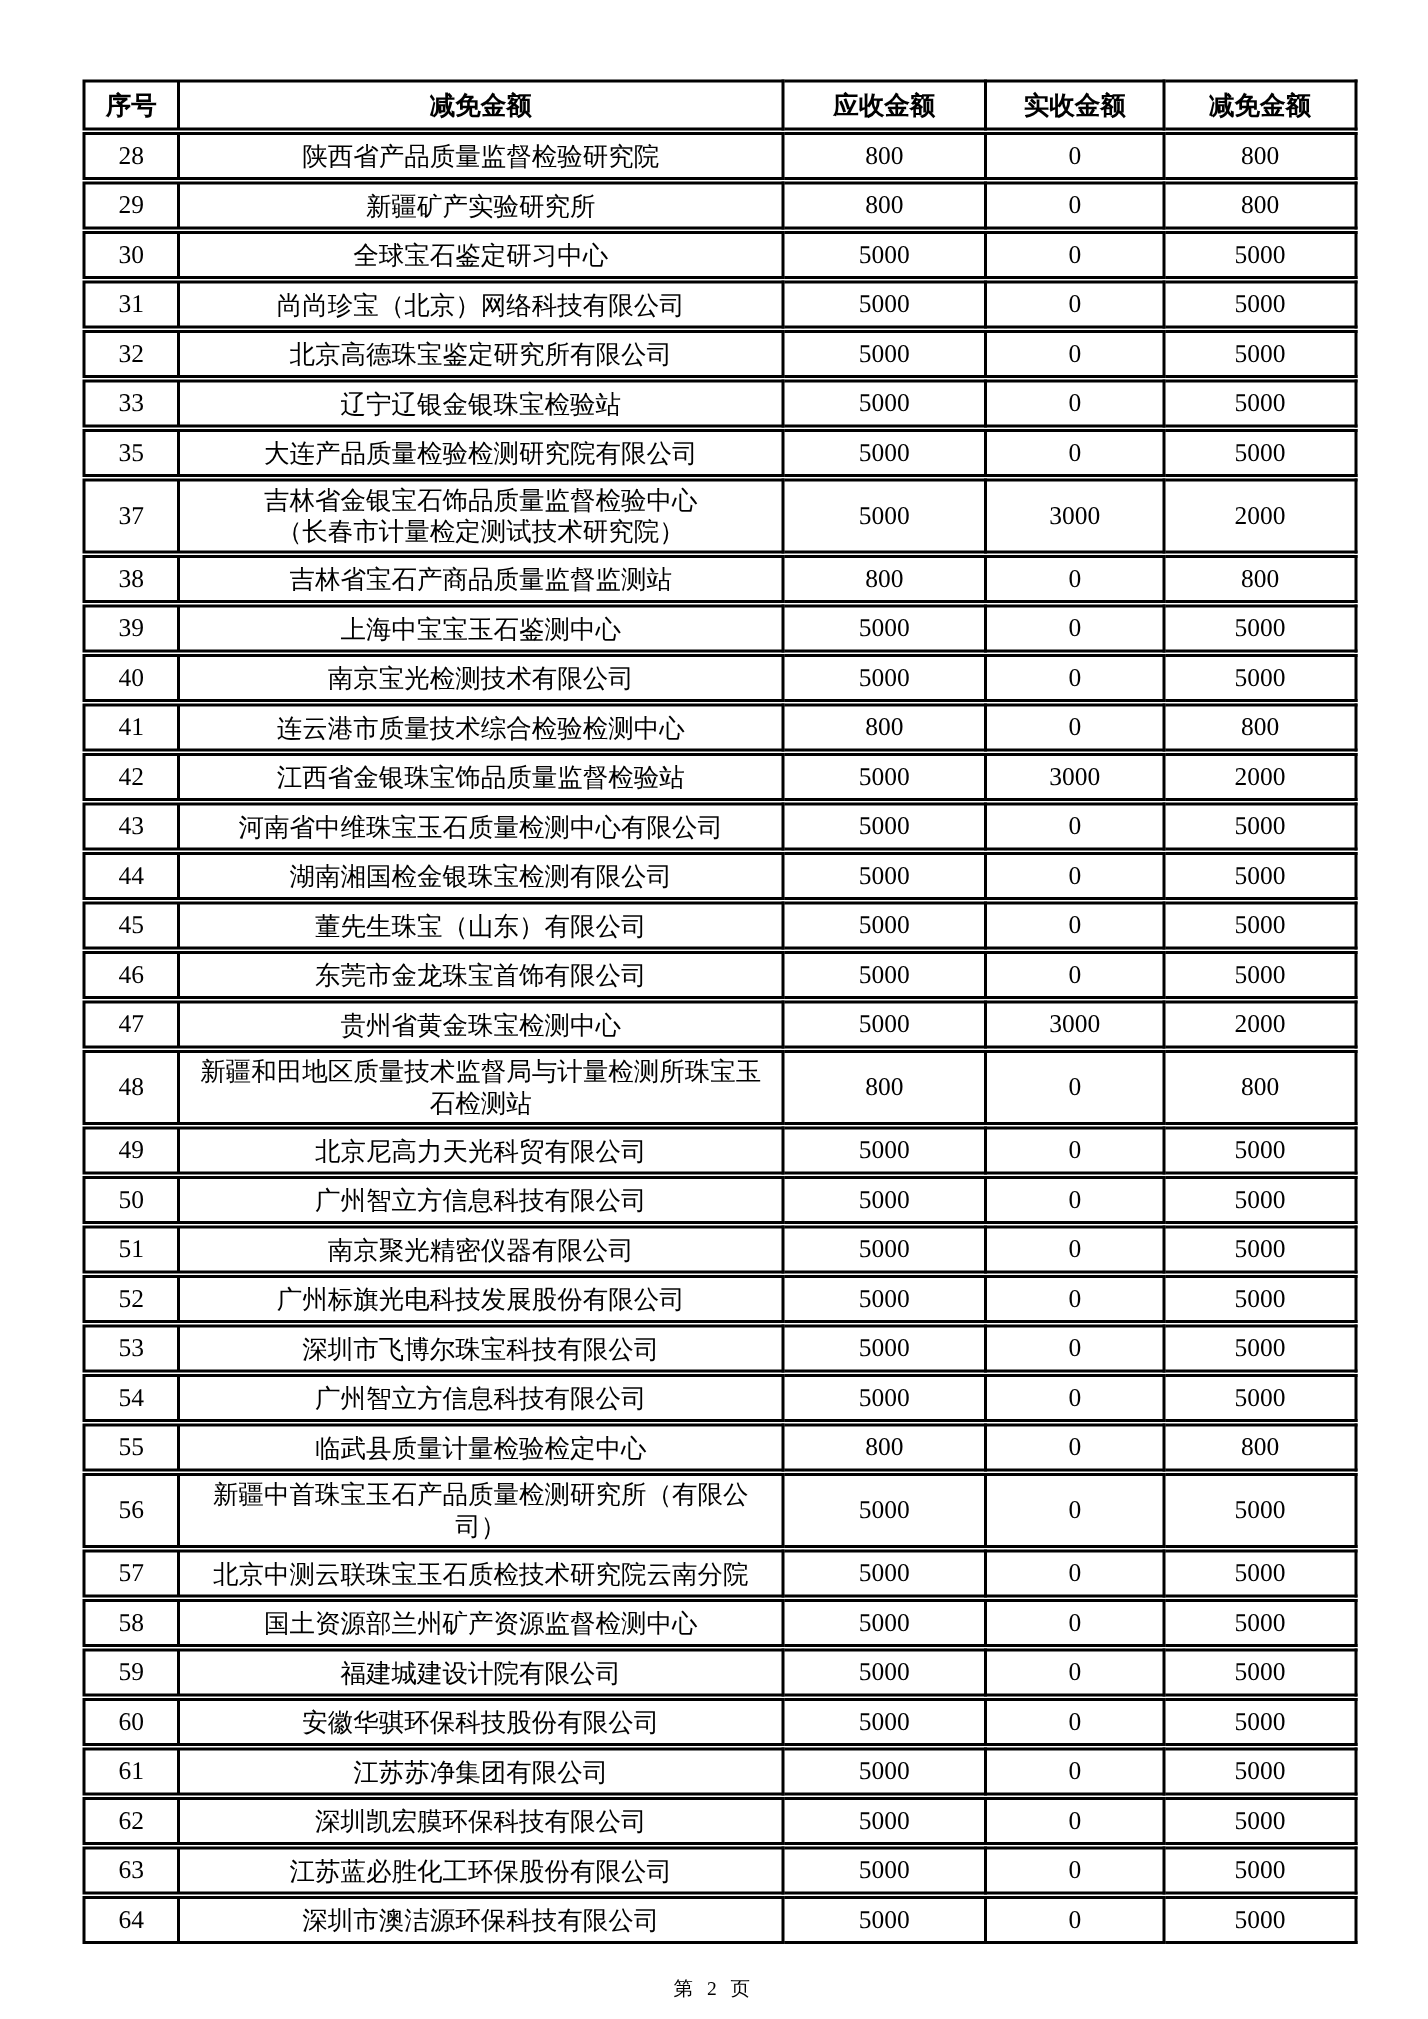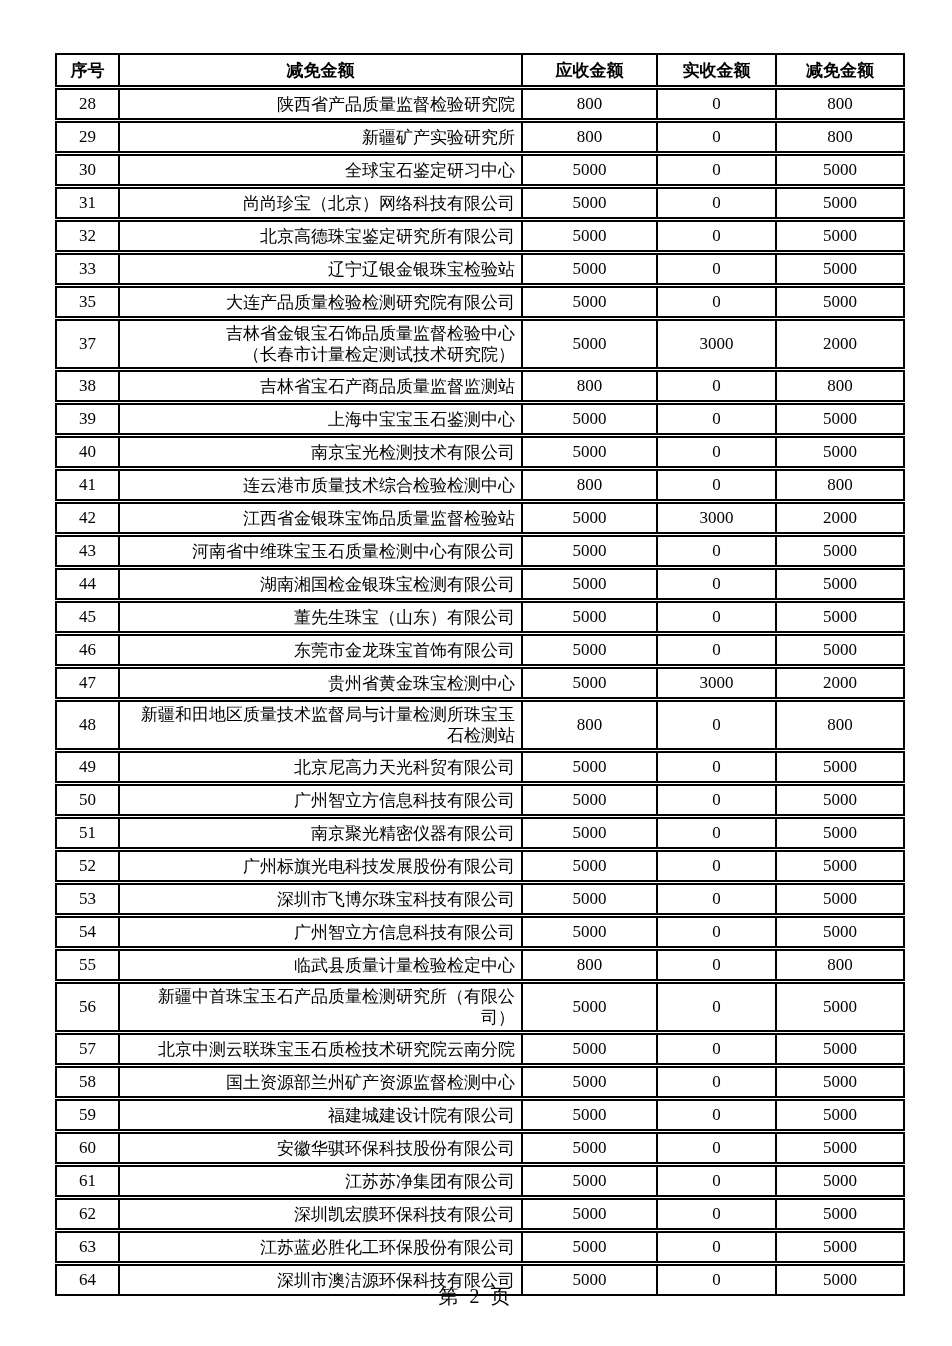--- a/index.html
+++ b/index.html
@@ -47,32 +47,32 @@
     text-align: center;
   }
   td {
     height: 24px;
     line-height: 22px;
   }
   td.c-no, td.c-amt {
     text-align: center;
   }
   td.c-name {
-    text-align: right;
+    text-align: center;
     padding: 2px 6px;
     line-height: 21px;
     white-space: pre-line;
   }
   .footer {
     position: absolute;
     left: 0;
-    top: 1283px;
+    top: 1317px;
     width: 952px;
     text-align: center;
-    font-size: 20px;
+    font-size: 13px;
     letter-spacing: 3px;
   }
 </style>
 </head>
 <body>
 
 <div class="page">
 
   <table class="fee-table">
     <colgroup>

